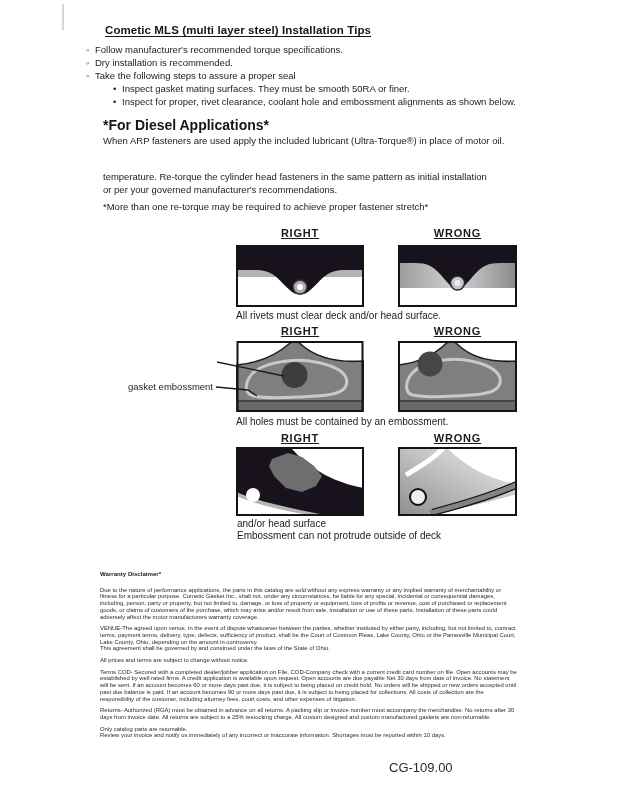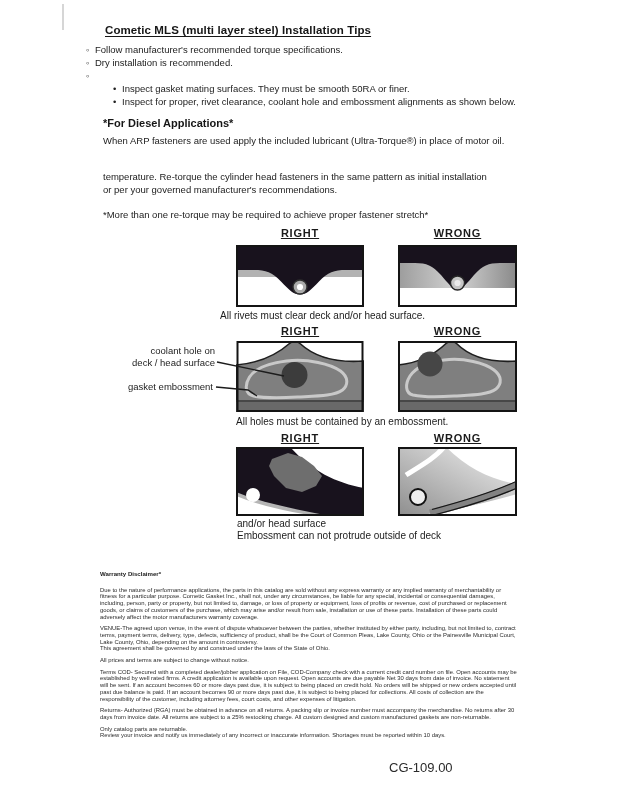--- a/index.html
+++ b/index.html
@@ -12,37 +12,37 @@
   .abs { position:absolute; }
   .title {
     left:105px; top:24px; font-size:11.5px; font-weight:bold;
     text-decoration:underline; text-underline-offset:2px; color:#161616;
     letter-spacing:0.1px;
   }
   .bullets { left:86px; top:43px; font-size:9.5px; line-height:13px; color:#222; }
   .b-line { display:flex; }
   .b-glyph { width:9px; flex:0 0 9px; }
   .sub { margin-left:27px; }
-  .diesel-heading { left:103px; top:117px; font-size:11px; font-weight:bold; color:#161616; }
+  .diesel-heading { left:103px; top:117px; font-size:14px; font-weight:bold; color:#161616; }
   .para { left:103px; font-size:9.5px; line-height:13px; color:#222; width:480px; }
   .p1 { top:134px; }
   .p2 { top:170px; }
-  .note { top:208px; }
+  .note { top:200px; }
   .dg-header {
     font-size:11px; font-weight:bold; letter-spacing:0.8px; text-align:center;
     color:#1a1a1a;
     text-decoration:underline;
   }
   .hdr-r1 { top:227px; } .hdr-r2 { top:325px; } .hdr-r3 { top:432px; }
   .col-right { left:236px; width:128px; }
   .col-wrong { left:398px; width:119px; }
   .panel { display:block; }
   .pnl-r1 { top:245px; } .pnl-r2 { top:341px; } .pnl-r3 { top:447px; }
   .caption { font-size:10px; color:#1c1c1c; line-height:12px; }
-  .cap1 { left:220px; top:310px; }
+  .cap1 { left:236px; top:310px; }
   .cap2 { left:236px; top:416px; width:281px; text-align:left; }
   .cap3 { left:237px; top:518px; }
   .callout { font-size:9.5px; line-height:11.5px; text-align:right; color:#1c1c1c; }
   .co1 { left:95px; top:345px; width:120px; }
   .co2 { left:95px; top:381px; width:118px; }
   .leader-overlay { left:0; top:0; width:618px; height:800px; pointer-events:none; }
   .legal { left:100px; top:571px; width:418px; font-size:5.9px; line-height:6.7px; color:#2b2b2b; }
   .legal-heading { font-weight:bold; margin:0 0 9px 0; font-size:6.1px; color:#1a1a1a; }
   .lp { margin:0 0 5px 0; }
   .lp.no-gap { margin-bottom:0; }
@@ -62,20 +62,21 @@
     <div class="b-line">
       <span class="b-glyph">◦</span>
       <span>Follow manufacturer's recommended torque specifications.</span>
     </div>
     <div class="b-line">
       <span class="b-glyph">◦</span>
       <span>Dry installation is recommended.</span>
     </div>
     <div class="b-line">
       <span class="b-glyph">◦</span>
+      <span>Take the following steps to assure a proper seal</span>
     </div>
     <div class="b-line sub">
       <span class="b-glyph">•</span>
       <span>Inspect gasket mating surfaces.  They must be smooth 50RA or finer.</span>
     </div>
     <div class="b-line sub">
       <span class="b-glyph">•</span>
       <span>Inspect for proper, rivet clearance, coolant hole and embossment alignments as shown below.</span>
     </div>
   </div>
@@ -120,24 +121,20 @@
     <circle cx="59.5" cy="38" r="7" fill="#c6c6c6" stroke="#262626" stroke-width="1.4"></circle>
     <circle cx="59.5" cy="38" r="3.1" fill="#ebebeb"></circle>
     <rect x="1" y="1" width="117" height="60" fill="none" stroke="#141414" stroke-width="2"></rect>
   </svg>
 
   <div class="abs caption cap1">All rivets must clear deck and/or head surface.</div>
 
   <div class="abs dg-header hdr-r2 col-right">RIGHT</div>
   <div class="abs dg-header hdr-r2 col-wrong">WRONG</div>
 
-  <div class="abs callout co1">
-    <div>coolant hole on</div>
-    <div>deck / head surface</div>
-  </div>
   <div class="abs callout co2">gasket embossment</div>
 
   <svg class="abs panel pnl-r2 col-right" width="127" height="71" viewBox="0 0 127 71">
     <rect x="0" y="0" width="127" height="71" fill="#ffffff"></rect>
     <path d="M0,71 V24 C22,22 40,14 53,2.5 C56.5,-0.5 60.5,-0.5 63.5,2.5 C77,15 99,22 127,20 V71 Z" fill="#7f7f7f" stroke="#1e1e1e" stroke-width="1.6"></path>
     <rect x="0" y="59" width="127" height="2" fill="#474747"></rect>
     <rect x="0" y="61" width="127" height="10" fill="#696969"></rect>
     <path d="M17,55 C8.5,53 8,44 13,36 C19,27 33,22 50,20 C72,17.5 94,23 104,30 C112,36 112,44 106,49 C98,55 80,55 61,56 C46,57 26.5,57 17,55 Z" fill="none" stroke="#c9c9c9" stroke-width="3"></path>
     <circle cx="58" cy="34" r="13" fill="#3c3c3c"></circle>
     <rect x="1" y="1" width="125" height="69" fill="none" stroke="#141414" stroke-width="2"></rect>

